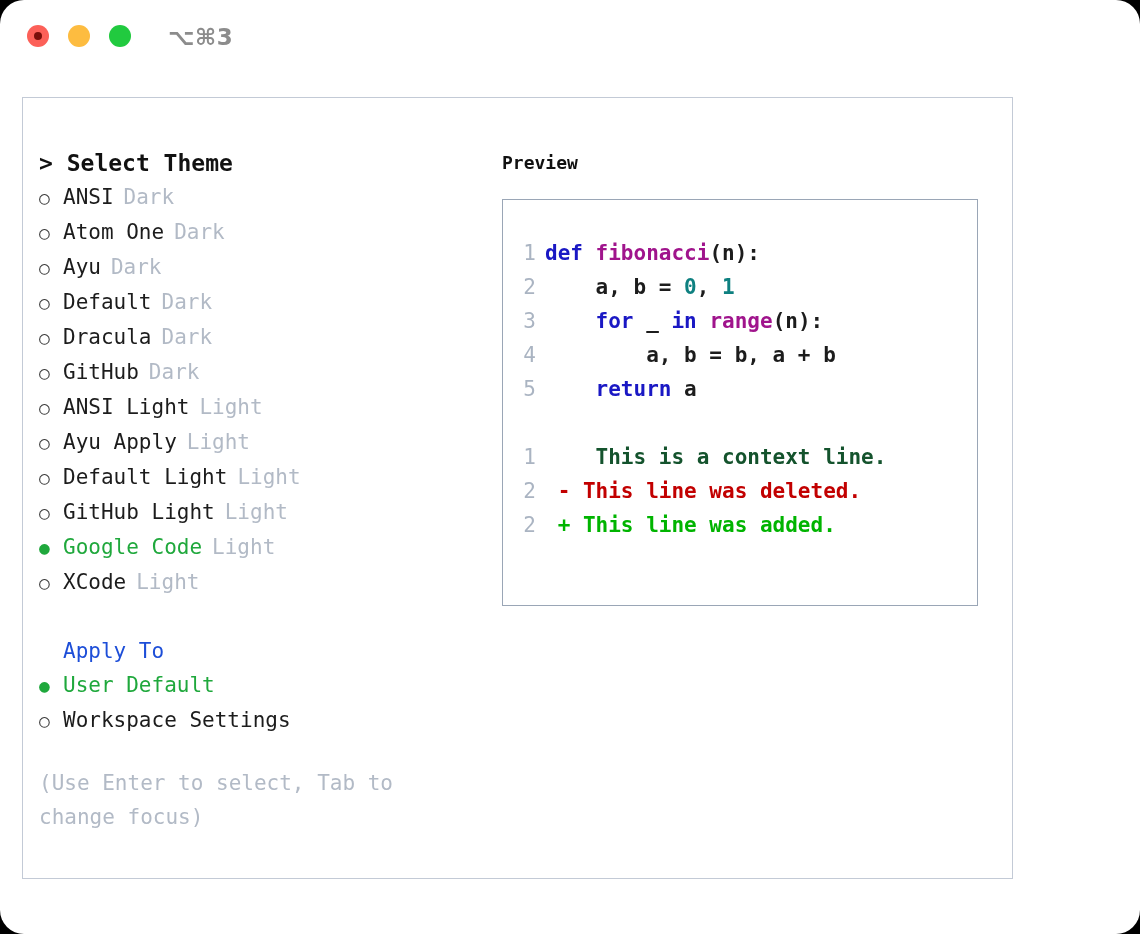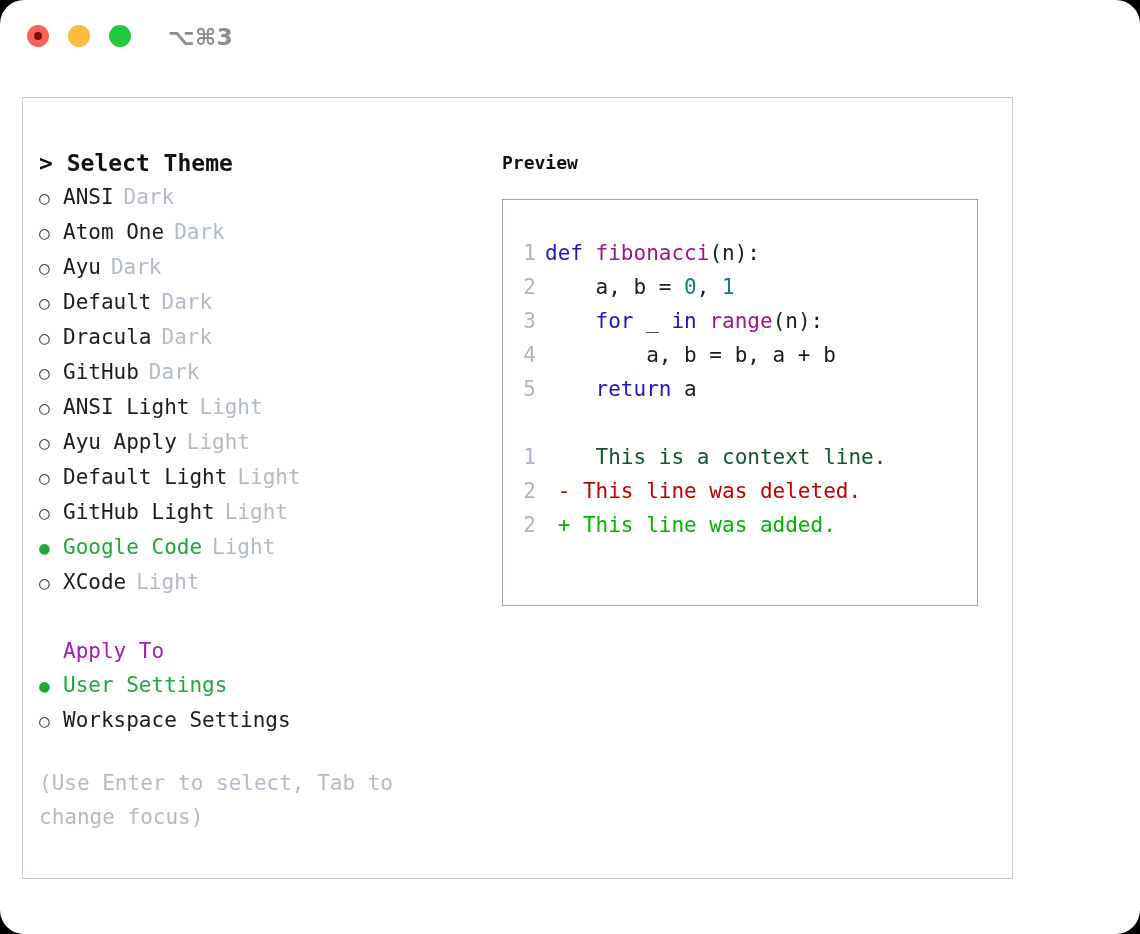--- a/index.html
+++ b/index.html
@@ -126,21 +126,21 @@
 
   .theme-tag {
     color: #b2bac6;
     margin-left: 10px;
   }
 
   .section-gap { height: 34px; }
 
   .apply-title {
     font-size: 21px;
-    color: #a21caf;
+    color: #1d4ed8;
     line-height: 34px;
     padding-left: 24px;
     white-space: pre;
   }
 
   .hint {
     margin-top: 28px;
     font-size: 21px;
     line-height: 34px;
     color: #b2bac6;
@@ -181,21 +181,21 @@
   }
 
   .lineno {
     width: 42px;
     flex: 0 0 42px;
     text-align: right;
     color: #aab4c2;
     padding-right: 9px;
   }
 
-  .code-text { white-space: pre; }
+  .code-text { white-space: pre; font-weight: bold; }
 
   .tok-kw   { color: #1a18c4; }
   .tok-fn   { color: #a0148c; }
   .tok-num  { color: #0e8080; }
   .tok-plain{ color: #1c1c1c; }
 
   .diff-gap { height: 34px; }
 
   .diff-ctx { color: #14532d; }
   .diff-del { color: #c20000; }
@@ -234,21 +234,21 @@
             <div class="theme-row"><span class="radio">○</span><span class="theme-name">GitHub Light</span><span class="theme-tag">Light</span></div>
             <div class="theme-row selected"><span class="radio on">●</span><span class="theme-name">Google Code</span><span class="theme-tag">Light</span></div>
             <div class="theme-row"><span class="radio">○</span><span class="theme-name">XCode</span><span class="theme-tag">Light</span></div>
           </div>
 
         <div class="section-gap"></div>
 
         <div class="apply-title">Apply To</div>
 
         <div id="apply-list">
-            <div class="theme-row selected"><span class="radio on">●</span><span class="theme-name">User Settings</span></div>
+            <div class="theme-row selected"><span class="radio on">●</span><span class="theme-name">User Default</span></div>
             <div class="theme-row"><span class="radio">○</span><span class="theme-name">Workspace Settings</span></div>
           </div>
 
         <div class="hint">(Use Enter to select, Tab to change focus)</div>
       </div>
 
       <div class="right-col">
         <div class="preview-title">Preview</div>
 
         <div class="preview-box">

